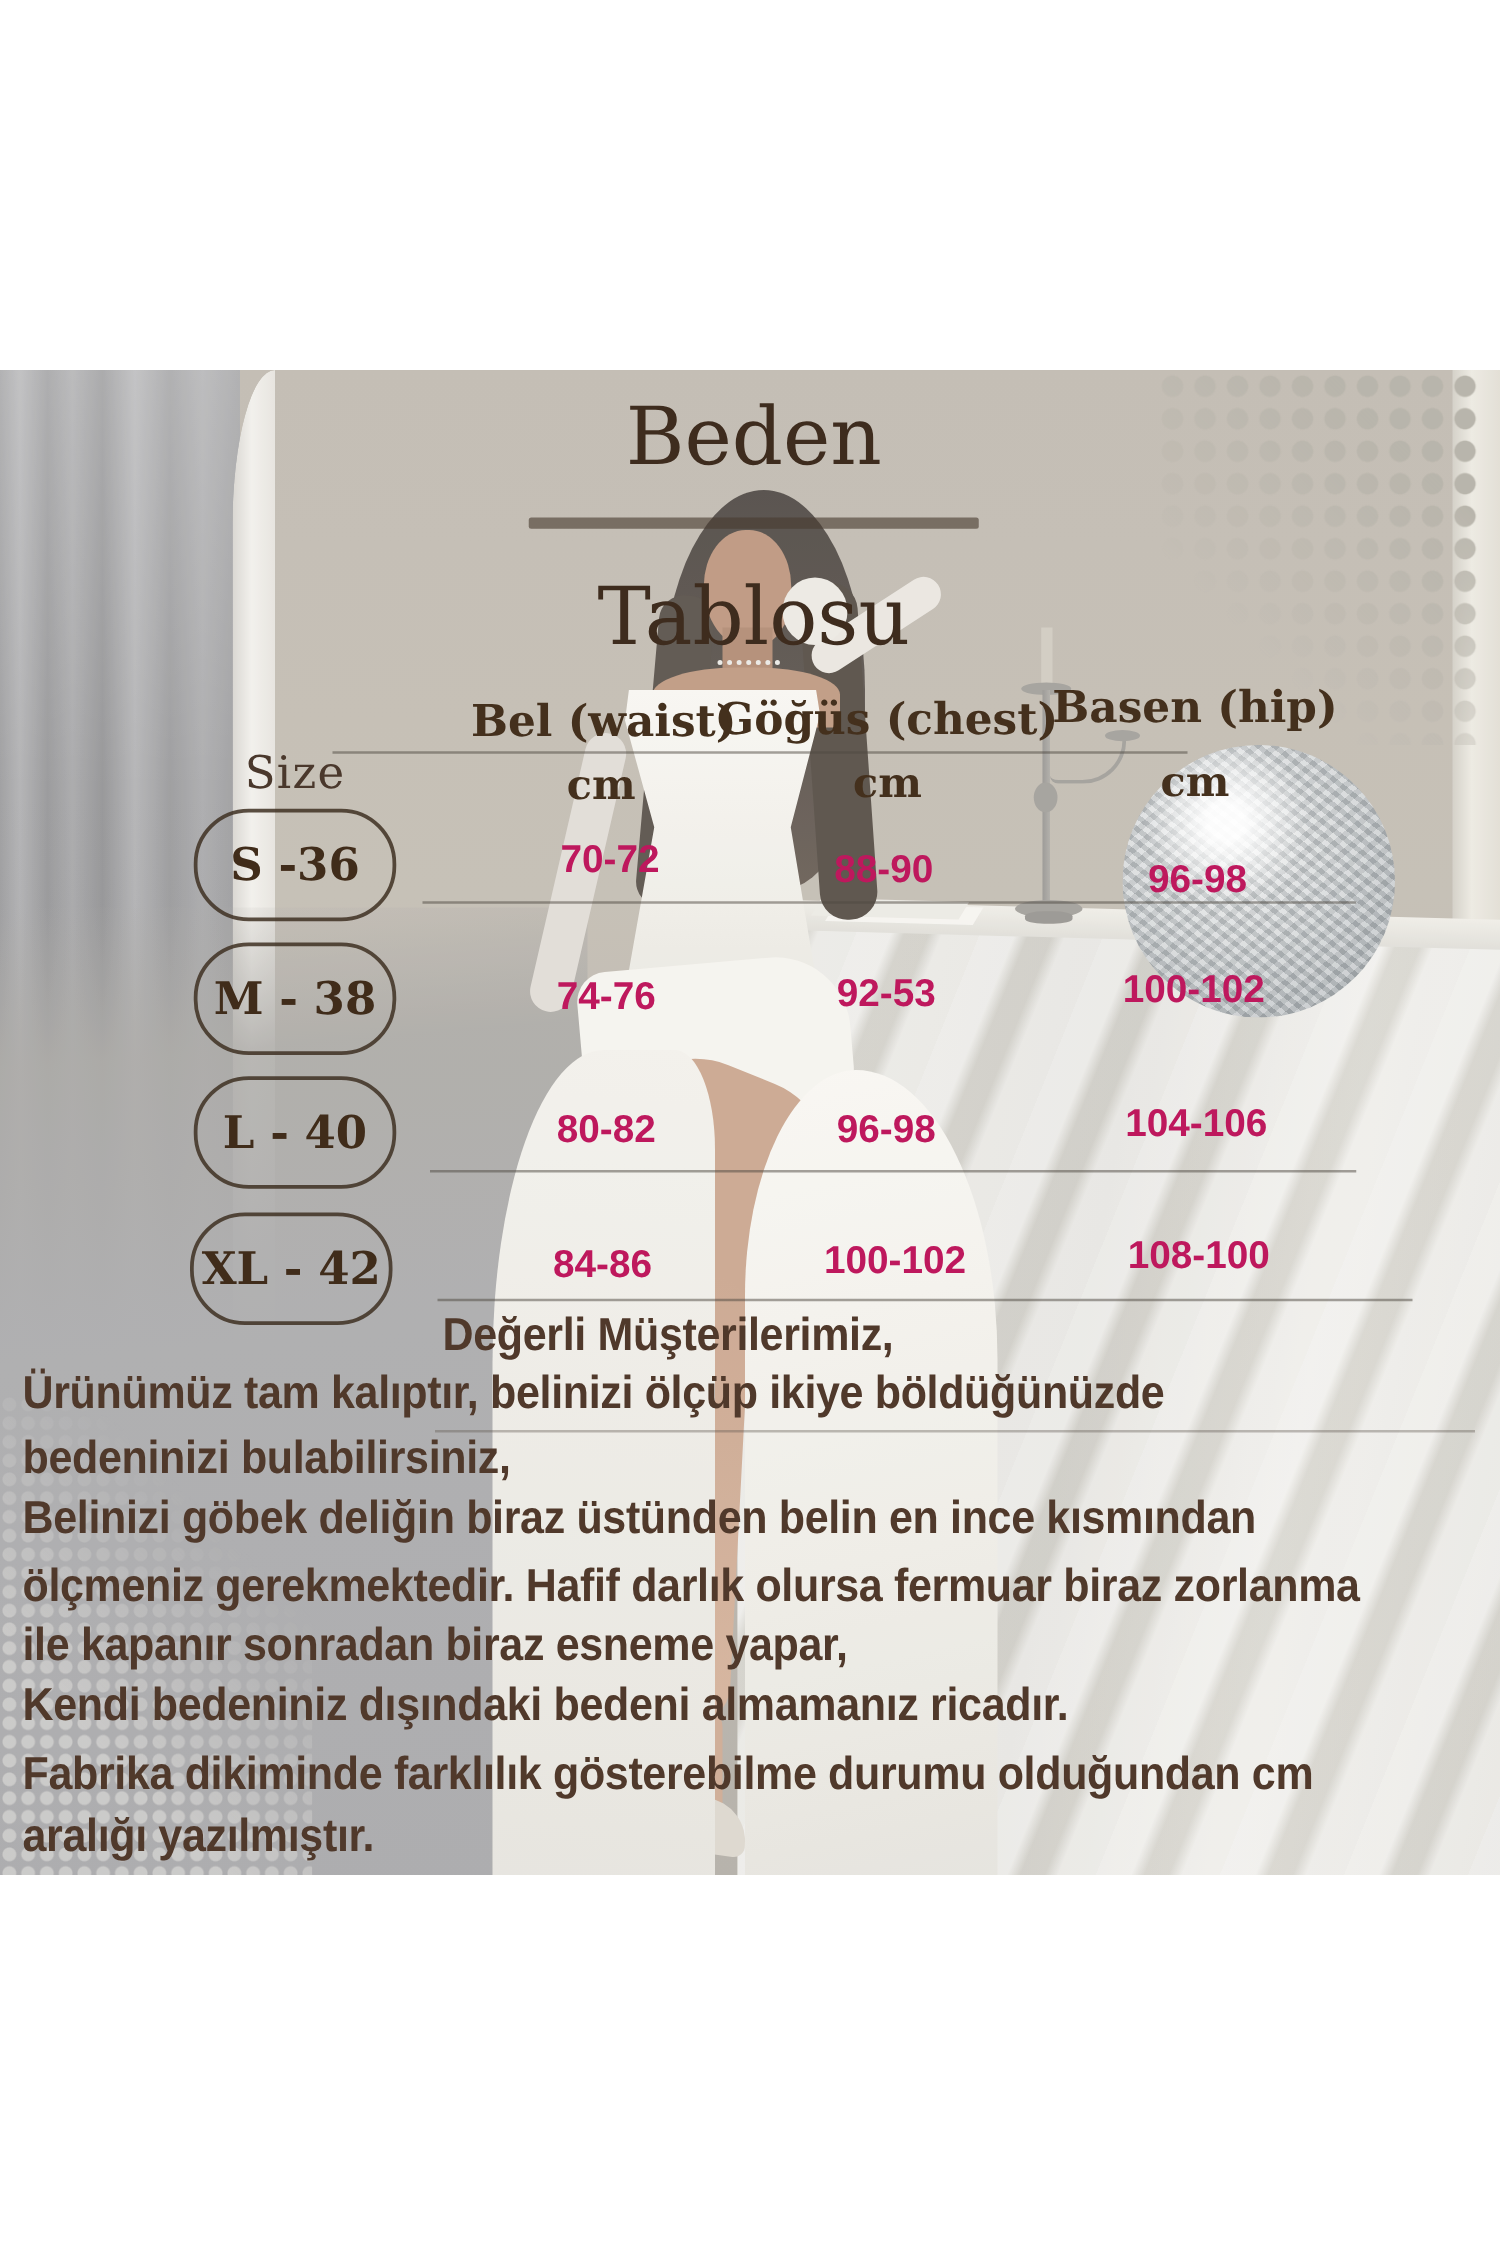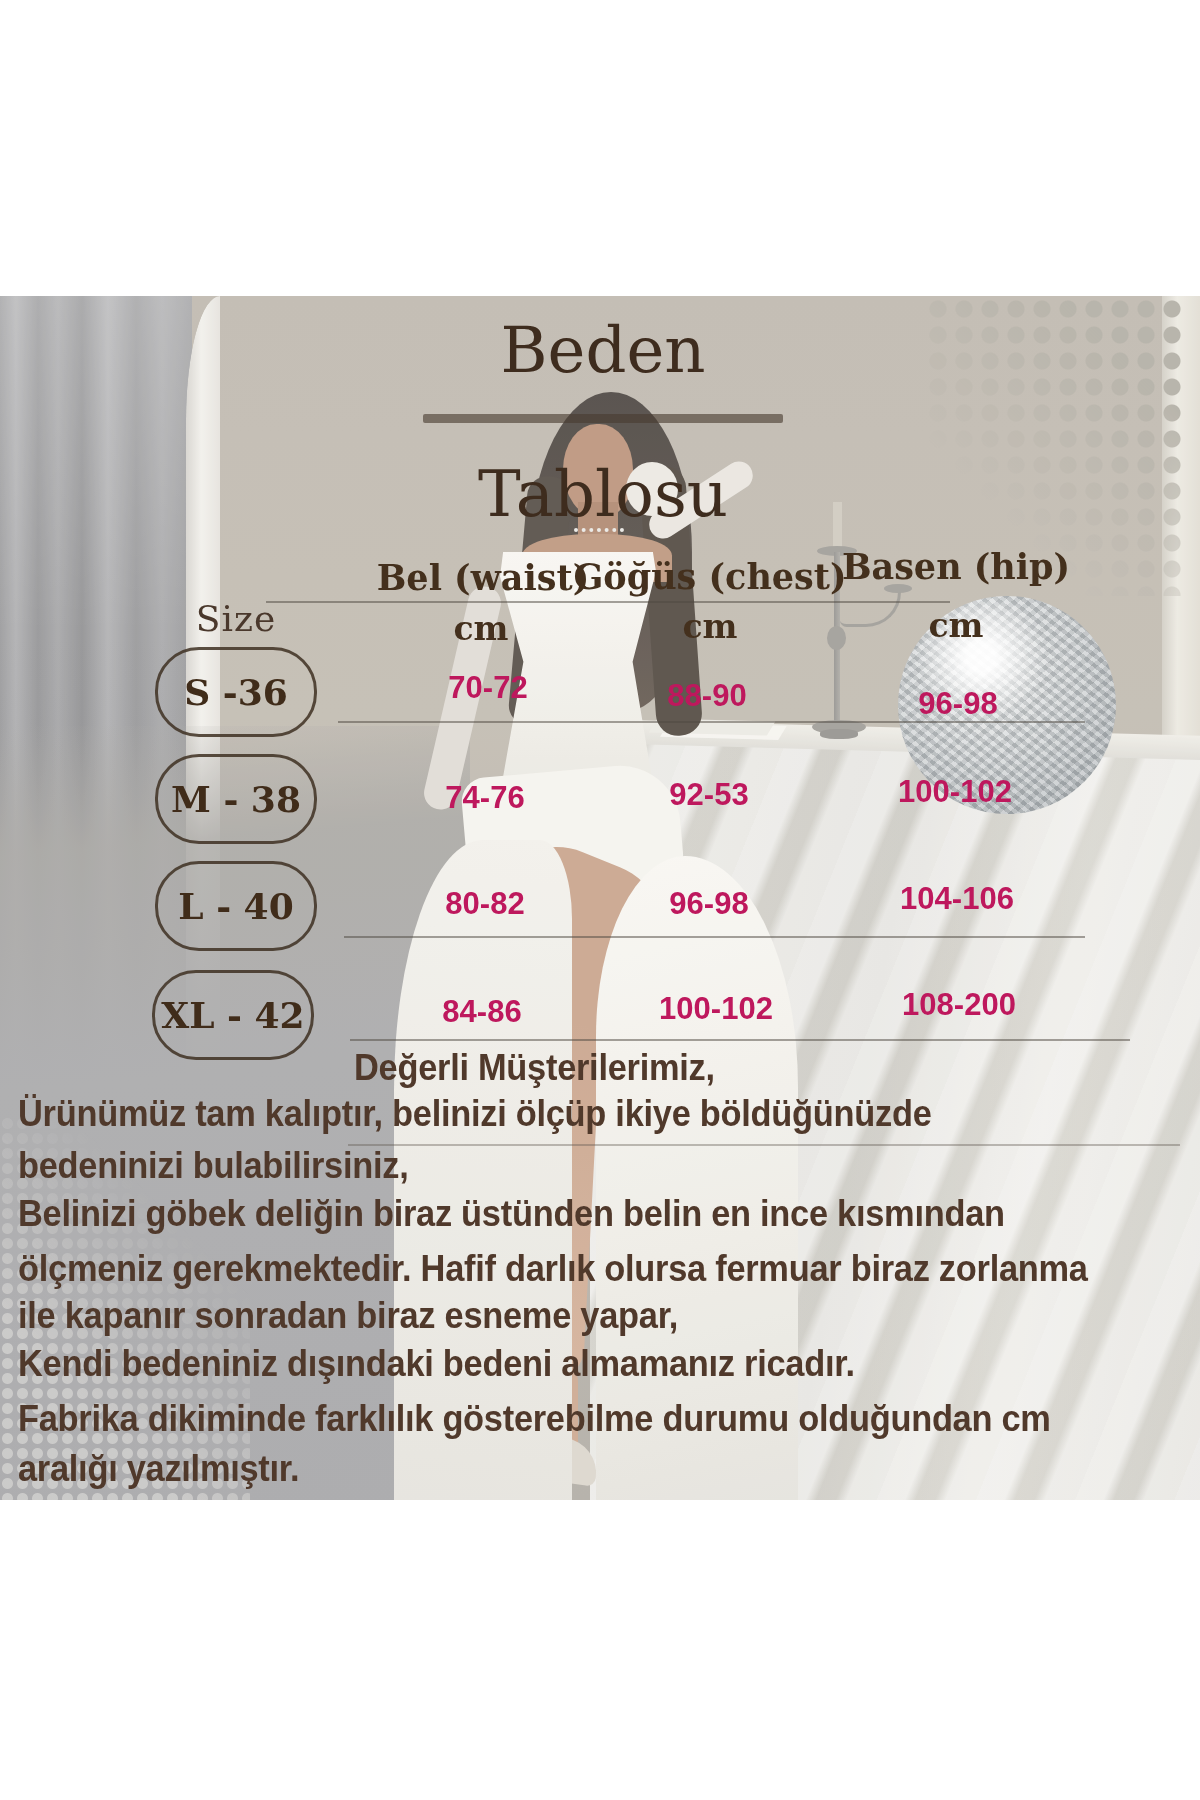--- a/index.html
+++ b/index.html
@@ -162,21 +162,21 @@
   <div class="abs val" style="left:707px;top:695px;">88-90</div>
   <div class="abs val" style="left:958px;top:703px;">96-98</div>
   <div class="abs val" style="left:485px;top:797px;">74-76</div>
   <div class="abs val" style="left:709px;top:794px;">92-53</div>
   <div class="abs val" style="left:955px;top:791px;">100-102</div>
   <div class="abs val" style="left:485px;top:903px;">80-82</div>
   <div class="abs val" style="left:709px;top:903px;">96-98</div>
   <div class="abs val" style="left:957px;top:898px;">104-106</div>
   <div class="abs val" style="left:482px;top:1011px;">84-86</div>
   <div class="abs val" style="left:716px;top:1008px;">100-102</div>
-  <div class="abs val" style="left:959px;top:1004px;">108-200</div>
+  <div class="abs val" style="left:959px;top:1004px;">108-100</div>
 
   <div class="abs rline" style="left:338px;top:721px;width:747px;height:2px;"></div>
   <div class="abs rline" style="left:344px;top:936px;width:741px;height:2px;"></div>
   <div class="abs rline" style="left:350px;top:1039px;width:780px;height:2px;"></div>
   <div class="abs" style="left:348px;top:1144px;width:832px;height:1.5px;background:rgba(95,88,78,.38);"></div>
 
   <div class="abs note-line" style="left:354px;top:1048px;">Değerli Müşterilerimiz,</div>
   <div class="abs note-line" style="left:18px;top:1094px;">Ürünümüz tam kalıptır, belinizi ölçüp ikiye böldüğünüzde</div>
   <div class="abs note-line" style="left:18px;top:1146px;">bedeninizi bulabilirsiniz,</div>
   <div class="abs note-line" style="left:18px;top:1194px;">Belinizi göbek deliğin biraz üstünden belin en ince kısmından</div>

